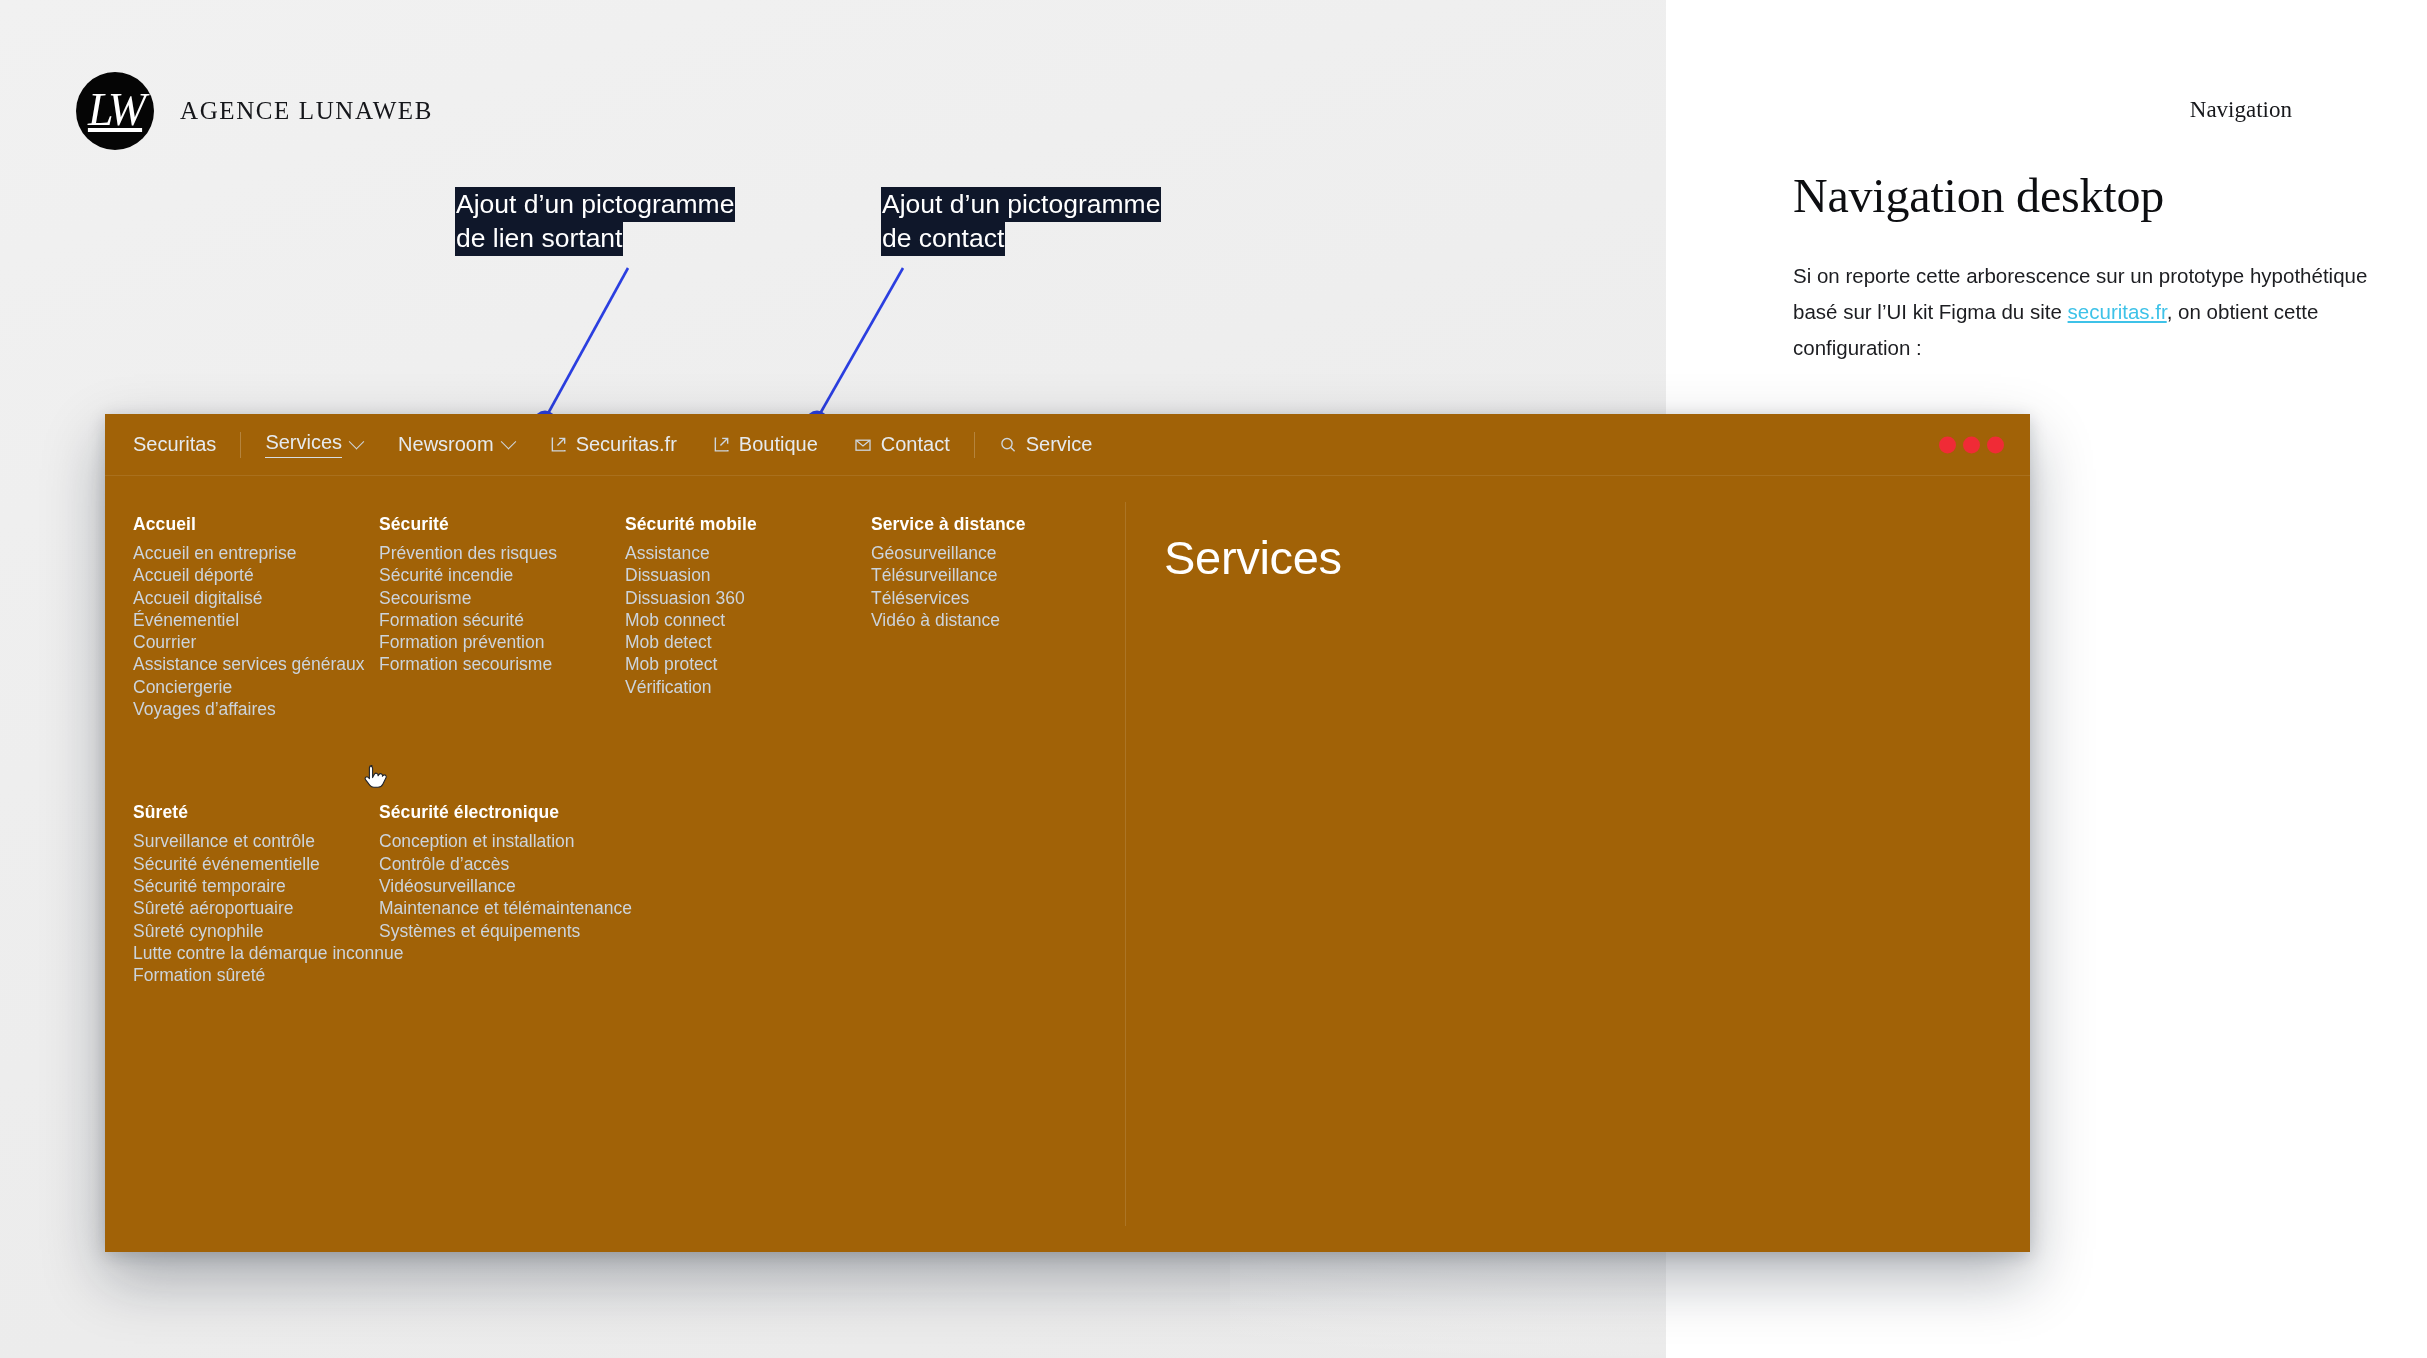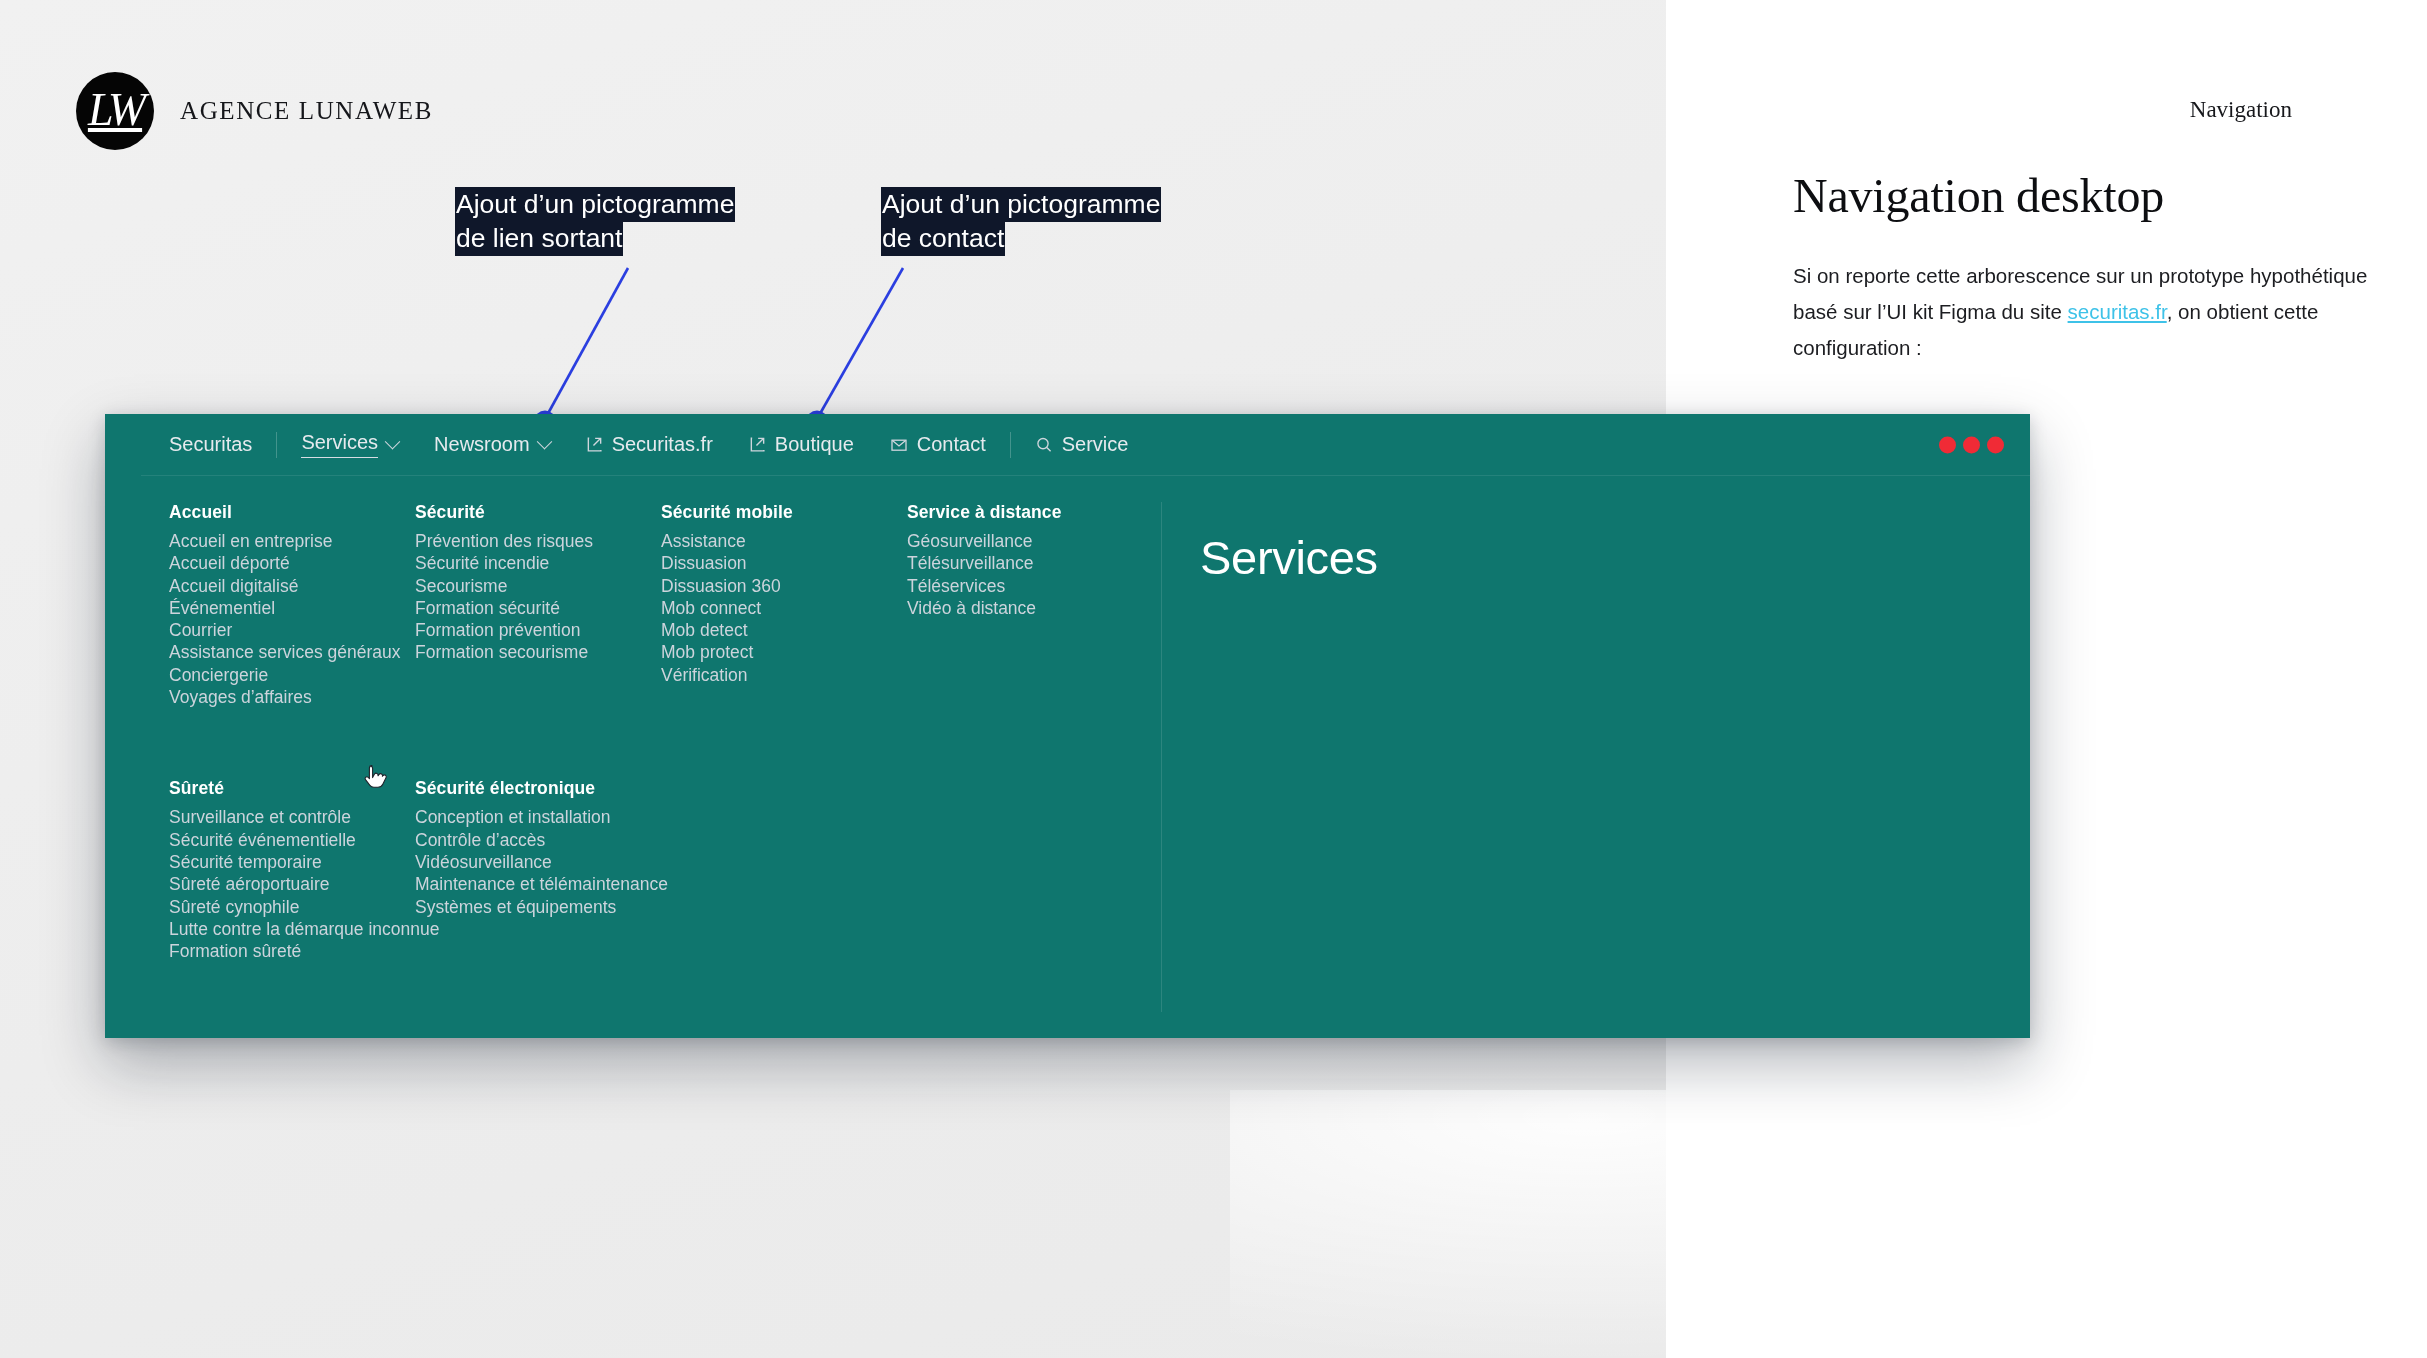--- a/index.html
+++ b/index.html
@@ -65,24 +65,23 @@
   #annot-2 { left: 881px; top: 188px; }
 
   #connectors {
     position: absolute; left: 0; top: 0; width: 2427px; height: 1358px;
     pointer-events: none;
   }
 
   
   #menu-window {
     position: absolute; left: 105px; top: 414px;
-    width: 1925px; height: 624px;
-    background: #0f766e;
+    width: 1925px; height: 838px;
+    background: #a16207;
     box-shadow: 0 26px 58px rgba(10,20,35,.30), 0 4px 16px rgba(10,20,35,.18);
-    padding-left: 36px;
   }
   #menu-topbar {
     height: 62px; width: 100%;
     border-bottom: 1px solid rgba(255,255,255,.09);
     display: flex; align-items: center;
     padding: 0 26px 0 0;
     position: relative;
   }
   .nav-list { display: flex; align-items: center; height: 100%; }
   .nav-item {
@@ -123,21 +122,21 @@
   }
   #menu-columns {
     width: 1020px; padding: 26px 0 0 28px;
     display: grid;
     grid-template-columns: 246px 246px 246px 246px;
     grid-auto-rows: min-content;
     row-gap: 70px;
   }
   .col-title {
     color: #ffffff; font-size: 17.5px; font-weight: bold;
-    margin-bottom: 7px; letter-spacing: .1px;
+    margin-bottom: 7px; letter-spacing: .1px; margin-top: 12px;
   }
   .col-link {
     color: #ccd4dc; font-size: 17.5px; line-height: 22.3px;
     white-space: nowrap;
   }
   #menu-divider {
     width: 1px; background: rgba(255,255,255,.12);
     margin: 26px 0 26px 0;
   }
   #menu-preview {

